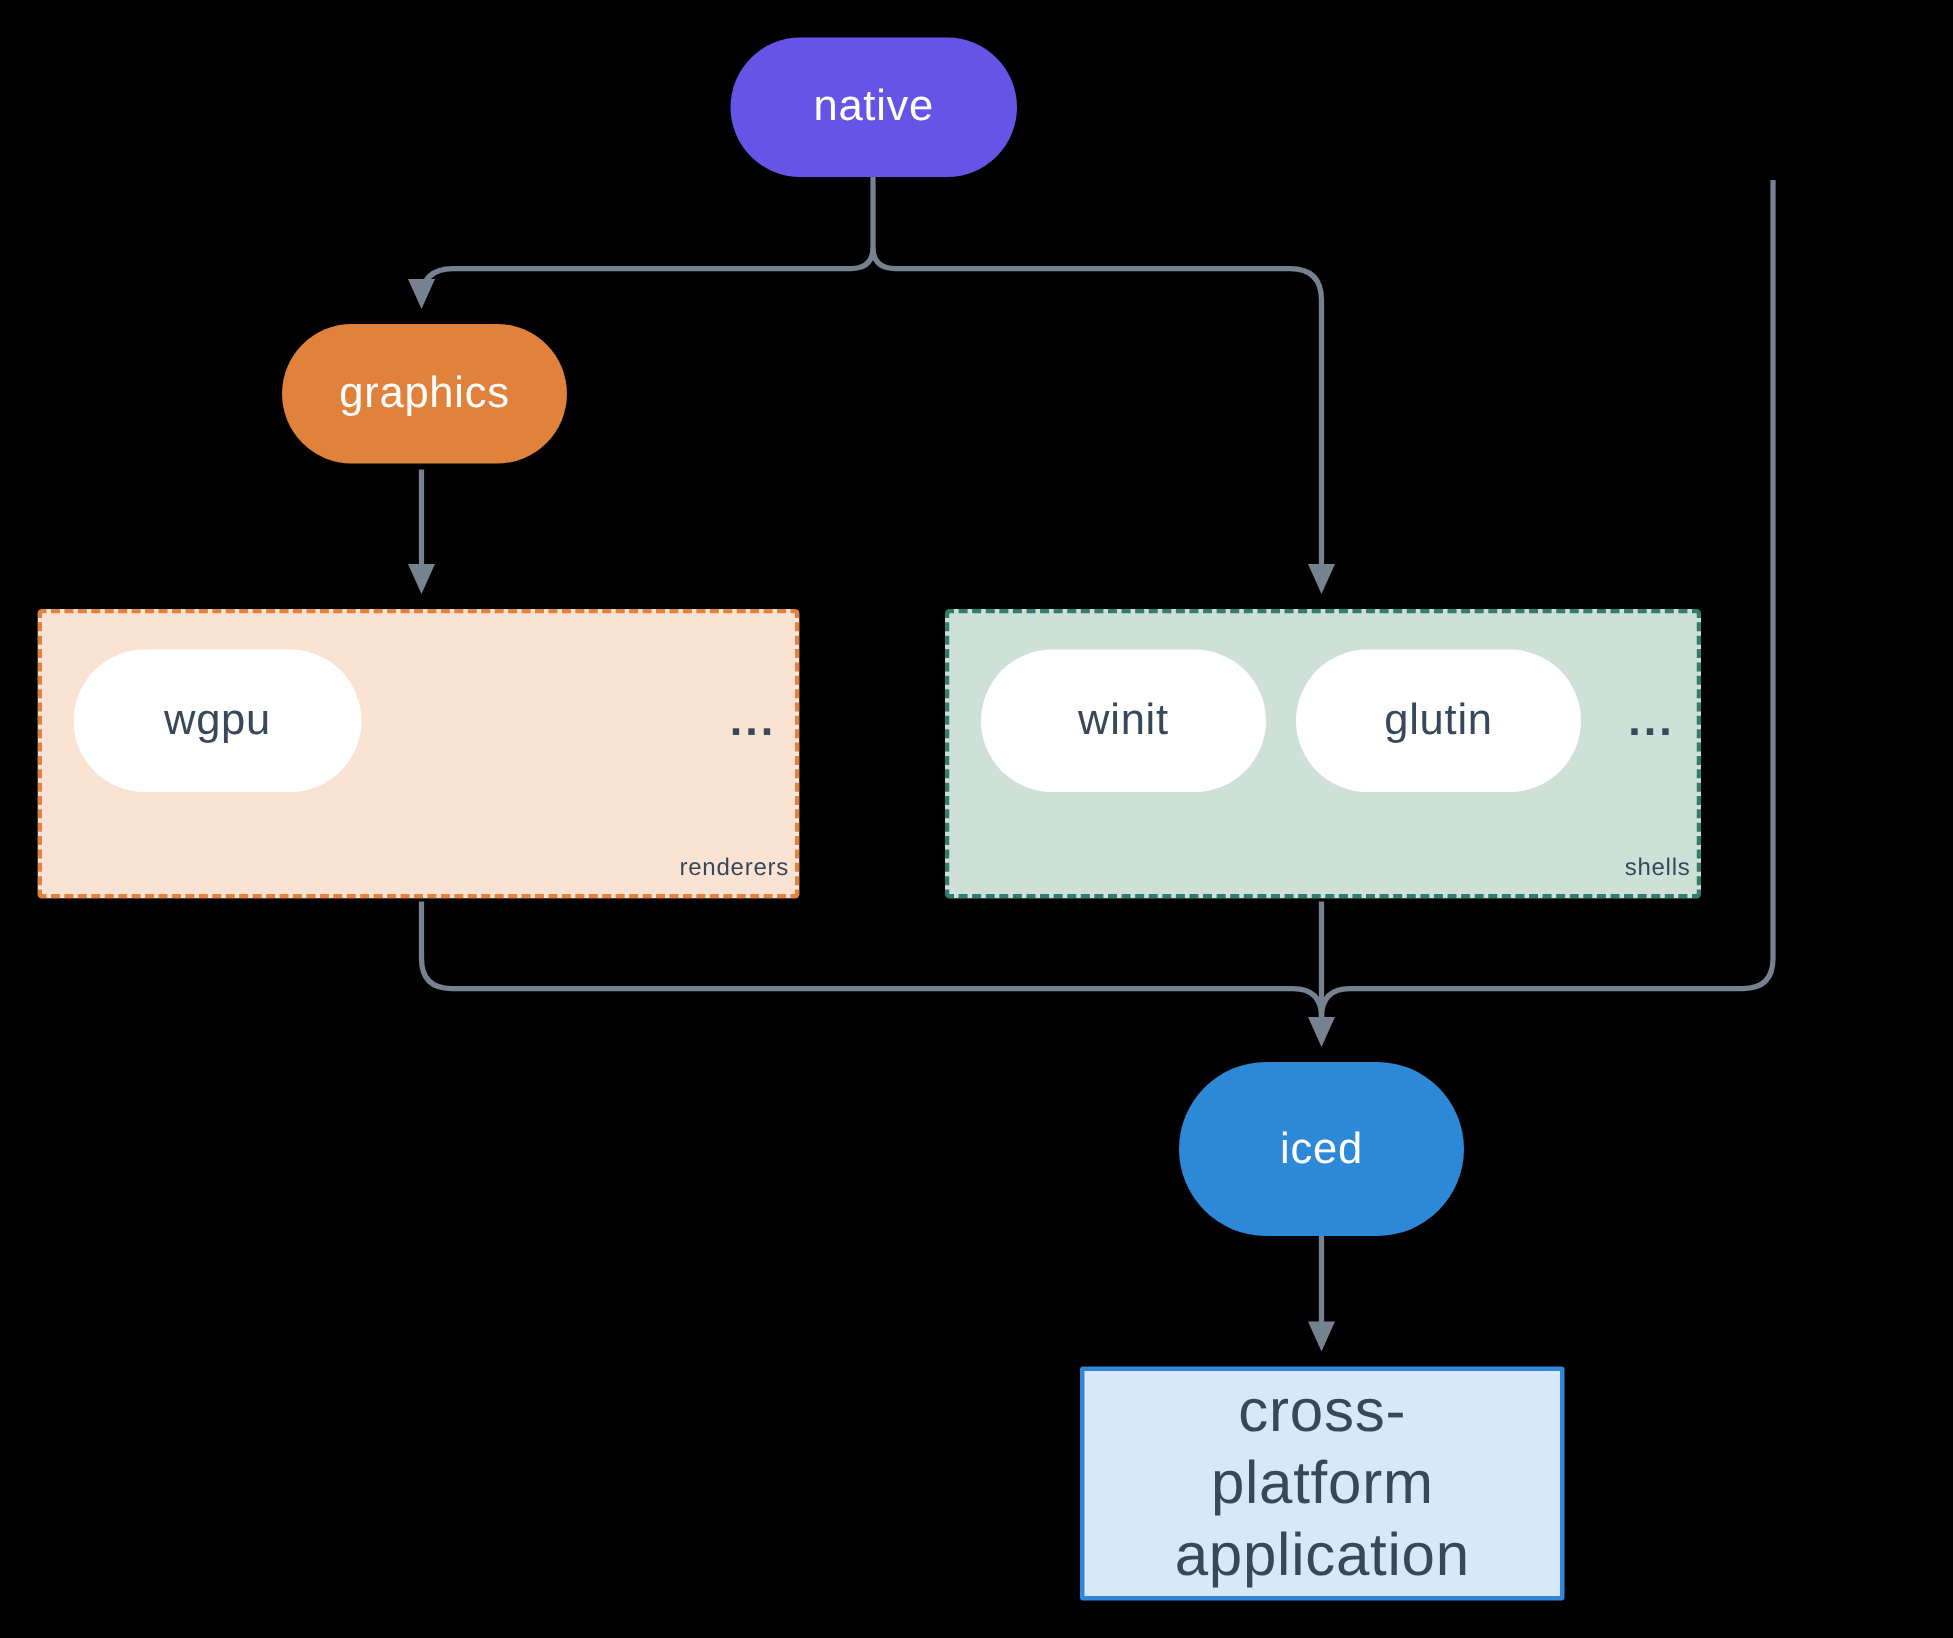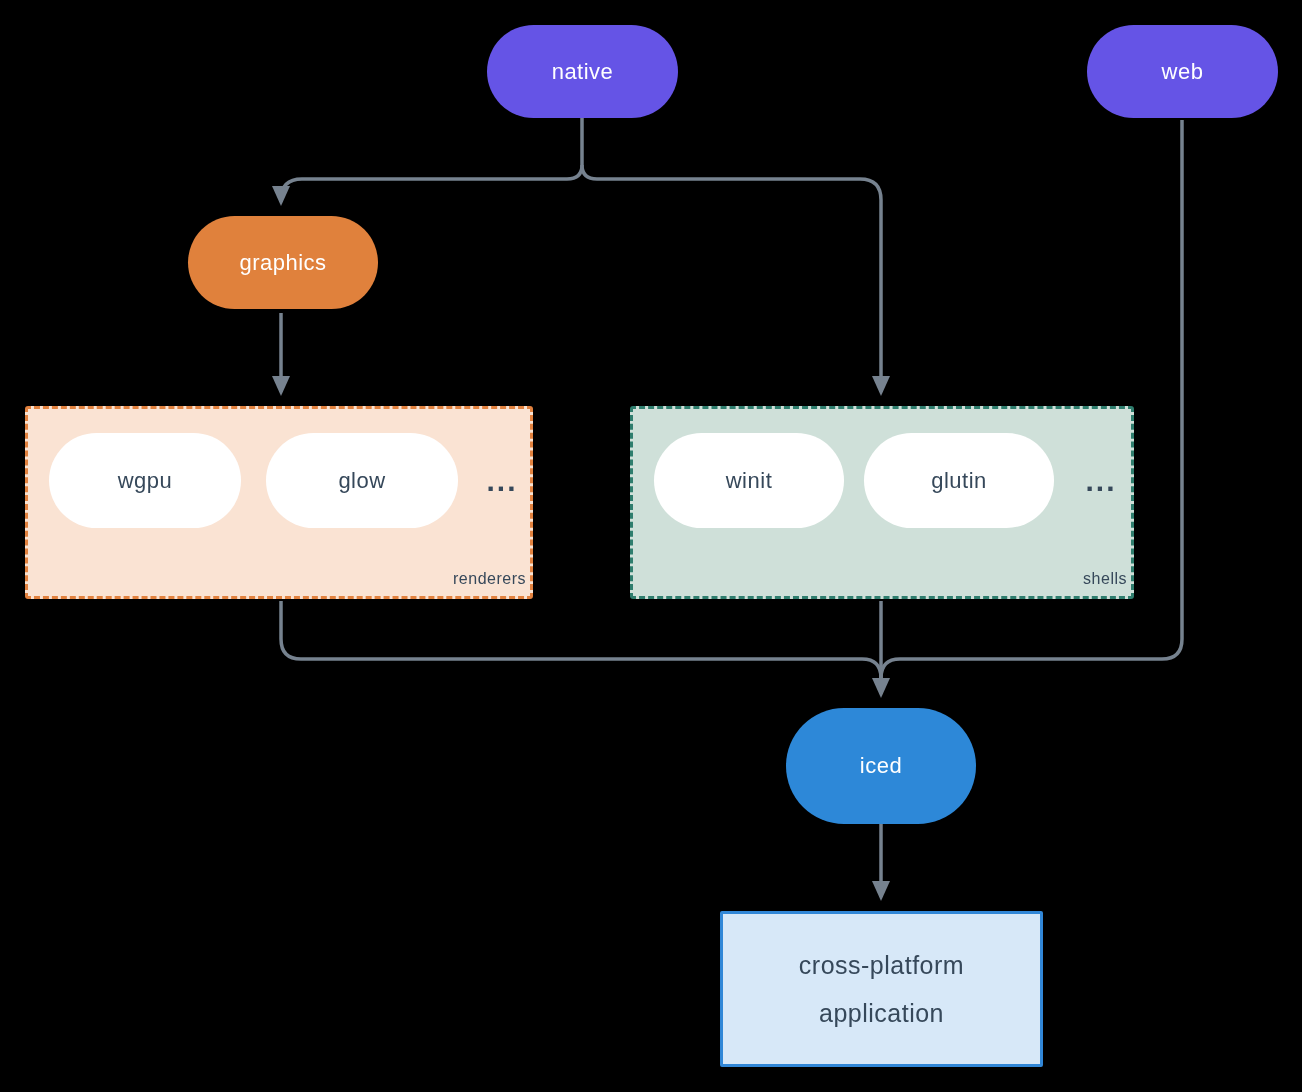--- a/index.html
+++ b/index.html
@@ -32,21 +32,21 @@
     left: 0; top: 0;
     width: 1302px; height: 1092px;
     pointer-events: none;
   }
   .pill {
     position: absolute;
     display: flex;
     align-items: center;
     justify-content: center;
     border-radius: 60px;
-    font-size: 22px;
+    font-size: 29px;
     letter-spacing: 0.5px;
   }
   .pill.big { color: var(--white); }
   .pill.item {
     background: var(--white);
     color: var(--dark-text);
     text-align: right;
   }
   .pill-native  { left: 487px;  top: 25px;  width: 191px; height: 93px; background: var(--purple); }
   .pill-web     { left: 1087px; top: 25px;  width: 191px; height: 93px; background: var(--purple); }
@@ -99,21 +99,21 @@
     background: var(--app-bg);
     border: 3px solid var(--app-border);
     border-radius: 2px;
     display: flex; align-items: center; justify-content: center;
     text-align: center;
   }
   .app-box span {
     display: block;
     width: 260px;
     color: var(--dark-text);
-    font-size: 25px;
+    font-size: 40px;
     line-height: 48px;
     letter-spacing: 0.5px;
   }
 </style>
 </head>
 <body>
 
 <div class="canvas">
 
   <svg class="connectors" viewBox="0 0 1302 1092" xmlns="http://www.w3.org/2000/svg">
@@ -128,27 +128,25 @@
       <path d="M281 313 V392" marker-end="url(#arrow)"></path>
       <path d="M281 601 V639 Q281 659 301 659 H862 Q881 659 881 678"></path>
       <path d="M1182 120 V639 Q1182 659 1162 659 H900 Q881 659 881 678"></path>
       <path d="M881 601 V694" marker-end="url(#arrow)"></path>
       <path d="M881 805 V897" marker-end="url(#arrow)"></path>
     </g>
   </svg>
 
   <div class="pill big pill-native">native</div>
 
-  <div class="pill big pill-web">web</div>
 
   <div class="pill big pill-graphics">graphics</div>
 
   <div class="group group-renderers">
     <div class="pill item pill-wgpu">wgpu</div>
-    <div class="pill item pill-glow">glow</div>
     <div class="ellipsis ellipsis-renderers">...</div>
     <div class="group-label">renderers</div>
   </div>
 
   <div class="group group-shells">
     <div class="pill item pill-glutin">glutin</div>
     <div class="pill item pill-winit">winit</div>
     <div class="ellipsis ellipsis-shells">...</div>
     <div class="group-label">shells</div>
   </div>

